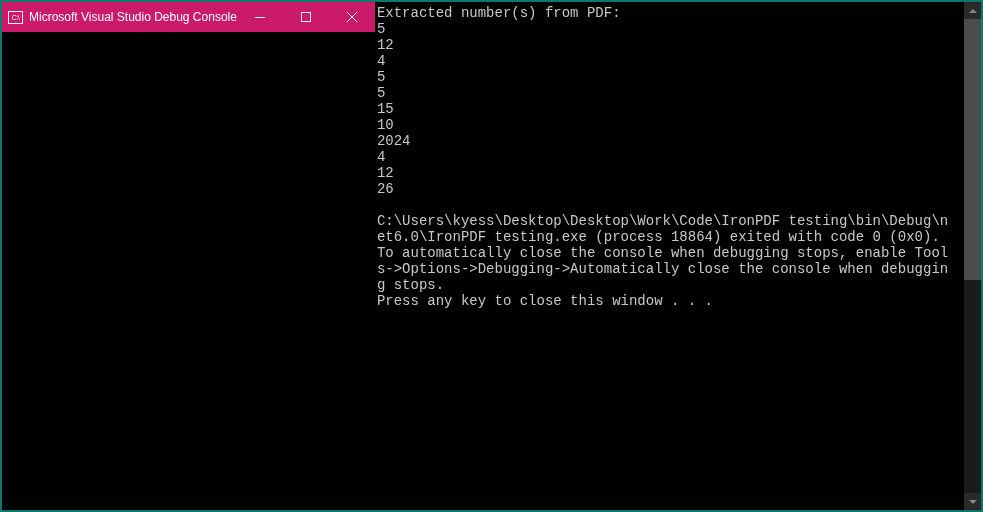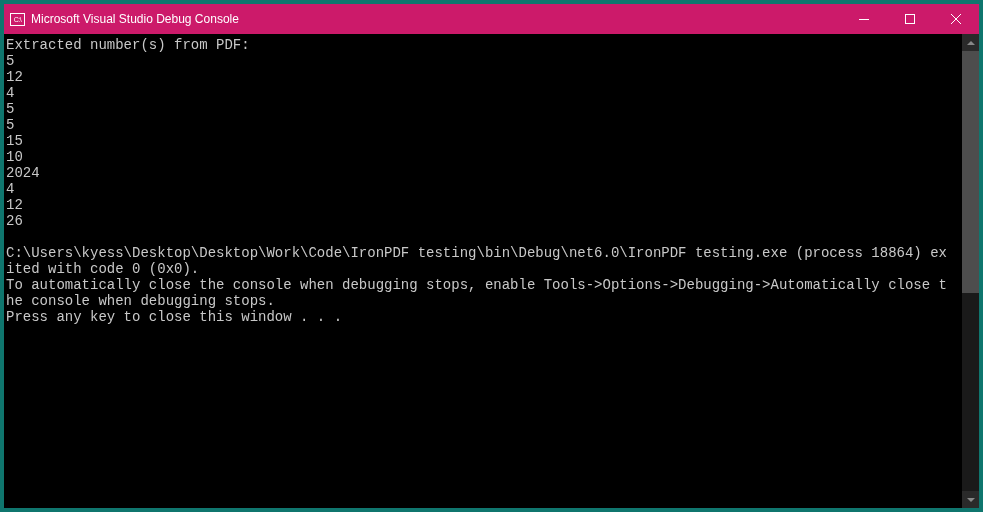--- a/index.html
+++ b/index.html
@@ -11,23 +11,23 @@
       width: 983px;
       height: 512px;
       background: #000;
       font-family: Consolas, 'Courier New', monospace;
       overflow: hidden;
       position: relative;
     }
     .window {
       width: 100%;
       height: 100%;
-      border: 4px solid #0f766e;
+      border: 2px solid #0f766e;
       display: flex;
-      flex-direction: column;
+      flex-direction: row;
     }
     .titlebar {
       background: #cc1a6a;
       height: 30px;
       display: flex;
       align-items: center;
       justify-content: space-between;
       color: #fff;
       font-family: 'Segoe UI', Tahoma, sans-serif;
       font-size: 12px;

